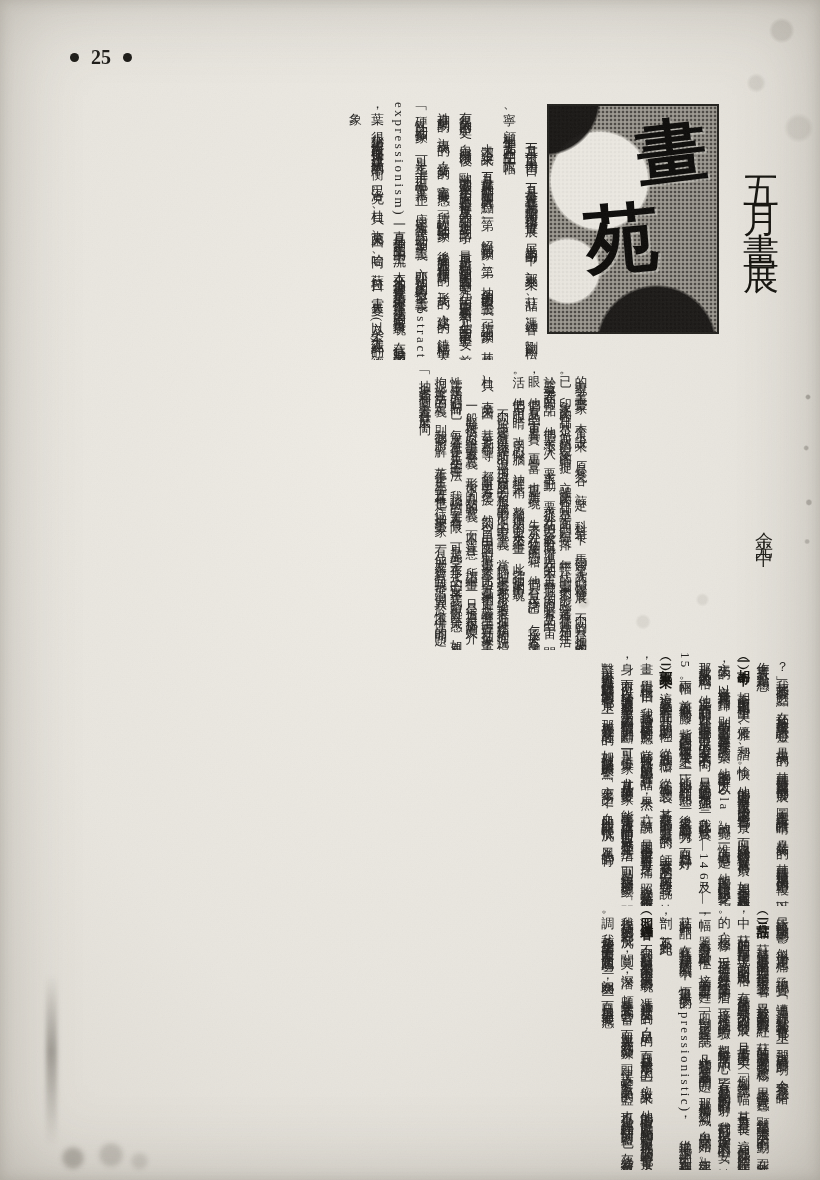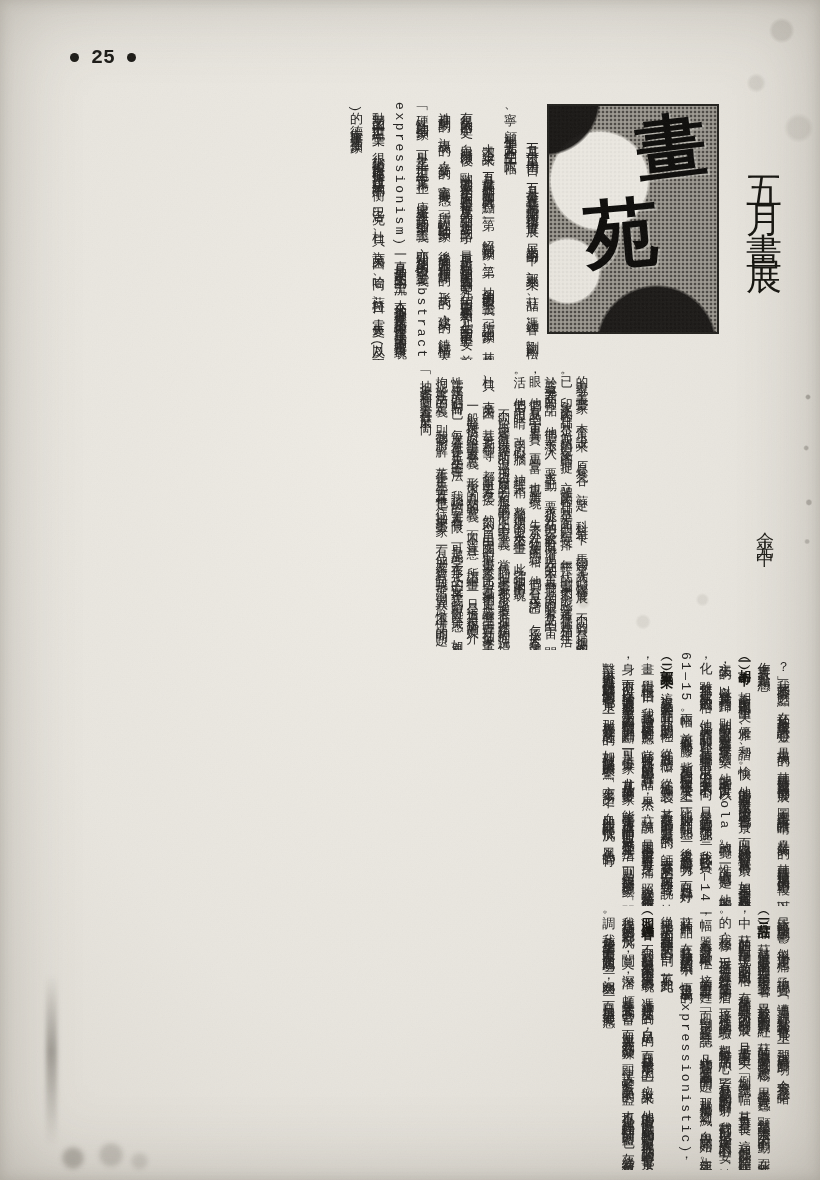--- a/index.html
+++ b/index.html
@@ -1,19 +1,19 @@
 <!DOCTYPE html>
 <html lang="zh-Hant"><head>
 <meta charset="utf-8">
 <style>
   html,body{margin:0;padding:0;background:#c9c5bd;}
   #page{
     position:relative;width:820px;height:1180px;overflow:hidden;
     background:radial-gradient(ellipse at 45% 38%, #eeebe4 0%, #e8e5de 55%, #dbd7cf 100%);
-    font-family:Liberation Mono, monospace;
+    font-family:Liberation Serif, serif;
     color:#201f1c;
   }
   .vignette{position:absolute;inset:0;pointer-events:none;
     box-shadow:inset 0 0 80px rgba(100,94,82,.30), inset 0 0 14px rgba(100,94,82,.22);}
   
   #page-number{position:absolute;left:70px;top:46px;display:flex;align-items:center;gap:12px;
     font-size:20px;font-weight:bold;color:#1b1a16;}
   .pn-dot{width:9px;height:9px;border-radius:50%;background:#1b1a16;}
   
   #title{position:absolute;left:736px;top:148px;writing-mode:vertical-rl;text-orientation:upright;

